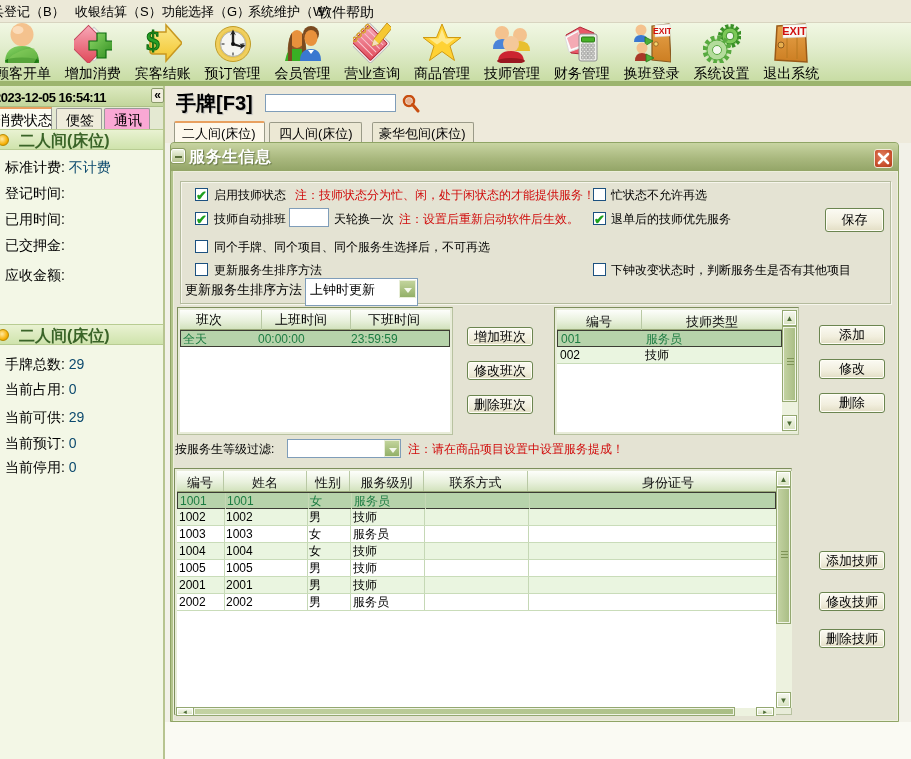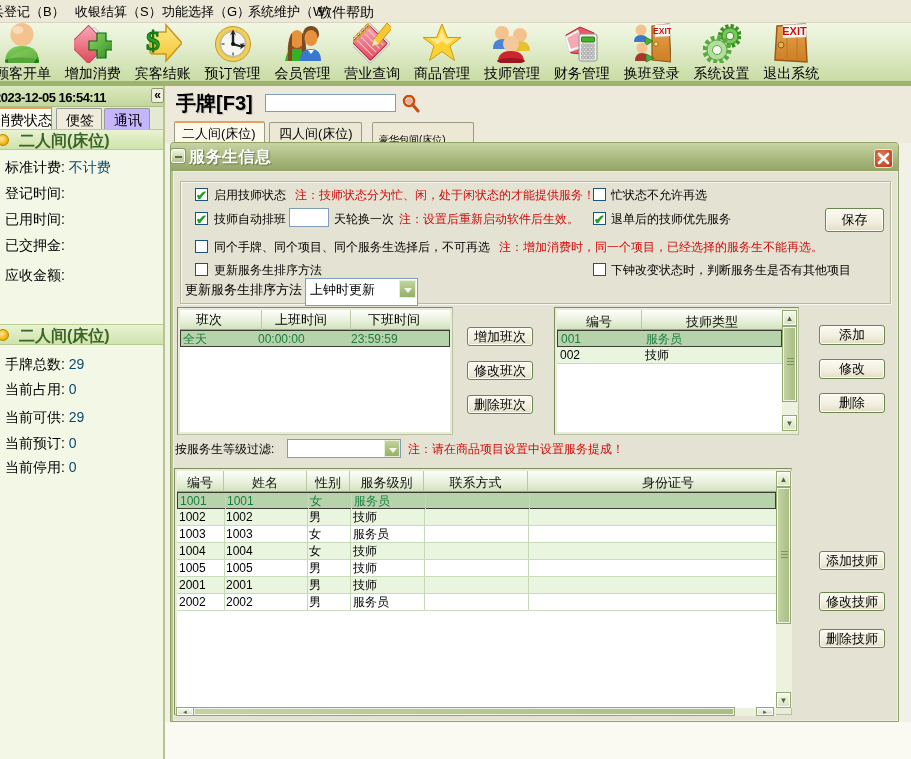--- a/index.html
+++ b/index.html
@@ -402,21 +402,21 @@
     <div class="t" style="left:-6px;top:5px;font-weight:bold;font-size:13px;letter-spacing:-0.5px;">2023-12-05 16:54:11</div>
     <div style="left:151px;top:2px;width:13px;height:15px;background:#f0eedd;border:1px solid #8a9a6a;border-radius:2px;font-size:12px;text-align:center;line-height:13px;font-weight:bold;">«</div>
   </div>
   <div style="left:0;top:21px;width:163px;height:22px;background:#e4e9d2;">
     <div style="left:0;top:0;width:52px;height:22px;background:#fcfcf2;border-top:2px solid #e8a060;border-right:1px solid #999;">
       <div class="t" style="left:-4px;top:4px;font-size:14px;">消费状态</div>
     </div>
     <div style="left:56px;top:1px;width:46px;height:21px;background:#efecdb;border:1px solid #999;border-bottom:none;border-radius:2px 2px 0 0;">
       <div class="t" style="left:9px;top:4px;font-size:14px;">便签</div>
     </div>
-    <div style="left:104px;top:1px;width:46px;height:21px;background:#c4b5fd;border:1px solid #999;border-bottom:none;border-radius:2px 2px 0 0;">
+    <div style="left:104px;top:1px;width:46px;height:21px;background:#f9a8d4;border:1px solid #999;border-bottom:none;border-radius:2px 2px 0 0;">
       <div class="t" style="left:9px;top:4px;font-size:14px;">通讯</div>
     </div>
   </div>
 
   <div style="left:0;top:43px;width:163px;height:21px;background:linear-gradient(#e9f2d2,#cfe3ac);border-top:1px solid #b8cc92;border-bottom:1px solid #b8cc92;">
     <div style="left:-3px;top:4px;width:12px;height:12px;border-radius:50%;background:radial-gradient(circle at 4px 4px,#ffe9a0,#f5ae00 65%,#c87800);border:1px solid #b88a00;"></div>
     <div class="t" style="left:19px;top:3px;font-size:16px;font-weight:bold;color:#3a6428;">二人间(床位)</div>
   </div>
   <div class="t" style="left:5px;top:74px;font-size:14px;">标准计费: <span class="blue">不计费</span></div>
   <div class="t" style="left:5px;top:100px;font-size:14px;">登记时间:</div>
@@ -444,21 +444,21 @@
     <line x1="11.5" y1="9.5" x2="17" y2="16" stroke="#c84e10" stroke-width="3" stroke-linecap="round"></line>
   </svg>
   <div style="left:0;top:35px;width:746px;height:22px;">
     <div style="left:9px;top:0px;width:91px;height:22px;background:#fdf8ec;border:1px solid #9a9a88;border-top:2px solid #e8a060;border-bottom:none;border-radius:2px 2px 0 0;">
       <div class="t" style="left:7px;top:4px;font-size:13px;">二人间(床位)</div>
     </div>
     <div style="left:104px;top:1px;width:93px;height:21px;background:#ece8d4;border:1px solid #9a9a88;border-bottom:none;border-radius:2px 2px 0 0;">
       <div class="t" style="left:9px;top:4px;font-size:13px;">四人间(床位)</div>
     </div>
     <div style="left:207px;top:1px;width:102px;height:21px;background:#ece8d4;border:1px solid #9a9a88;border-bottom:none;border-radius:2px 2px 0 0;">
-      <div class="t" style="left:6px;top:12px;font-size:10px;">豪华包间(床位)</div>
+      <div class="t" style="left:6px;top:4px;font-size:13px;">豪华包间(床位)</div>
     </div>
   </div>
 </div>
 
 <div id="dialog" style="left:170px;top:142px;width:729px;height:580px;background:#b3c48c;border:1px solid #8fa465;border-radius:4px 4px 0 0;">
 
   <div id="titlebar" style="left:0;top:0;width:727px;height:28px;background:linear-gradient(#c8d4a2 0%,#a9b87e 55%,#93a567 100%);border-radius:3px 3px 0 0;">
     <div style="left:0px;top:6px;width:14px;height:14px;background:linear-gradient(#eef3e2,#b6c48e);border:1px solid #fff;outline:1px solid #8a9a62;border-radius:2px;">
       <div style="left:3px;top:6px;width:7px;height:2px;background:#5a6f3c;"></div>
     </div>
@@ -491,21 +491,20 @@
     <div class="t" style="left:160px;top:41px;">天轮换一次</div>
     <div class="t red" style="left:225px;top:41px;">注：设置后重新启动软件后生效。</div>
     <div class="cb" style="left:419px;top:40px;">
         <div class="ck" style="left:0px;top:1px;width:11px;">✔</div>
       </div>
     <div class="t" style="left:437px;top:41px;">退单后的技师优先服务</div>
     <div class="btn" style="left:651px;top:36px;width:59px;height:24px;line-height:22px;">保存</div>
 
     <div class="cb" style="left:21px;top:68px;"></div>
     <div class="t" style="left:40px;top:69px;">同个手牌、同个项目、同个服务生选择后，不可再选</div>
-    <div class="t red" style="left:325px;top:69px;">注：增加消费时，同一个项目，已经选择的服务生不能再选。</div>
 
     <div class="cb" style="left:21px;top:91px;"></div>
     <div class="t" style="left:40px;top:92px;">更新服务生排序方法</div>
     <div class="cb" style="left:419px;top:91px;"></div>
     <div class="t" style="left:437px;top:92px;">下钟改变状态时，判断服务生是否有其他项目</div>
 
     <div class="t" style="left:11px;top:111px;font-size:13px;">更新服务生排序方法</div>
     <div class="inp" style="left:131px;top:106px;width:113px;height:28px;">
       <div class="t" style="left:4px;top:4px;font-size:13px;">上钟时更新</div>
       <div class="ddb" style="left:93px;top:1px;width:17px;height:18px;"></div>

